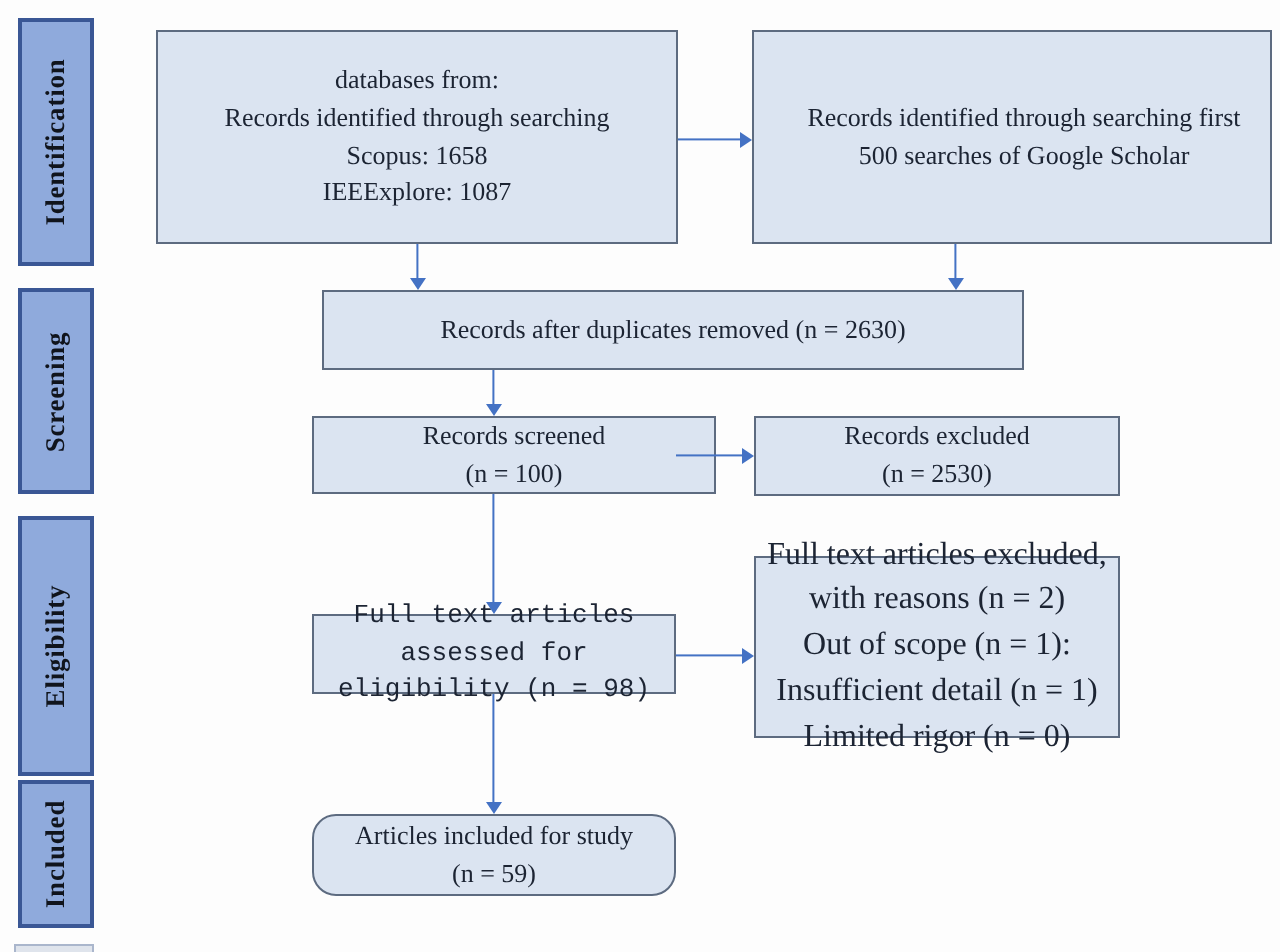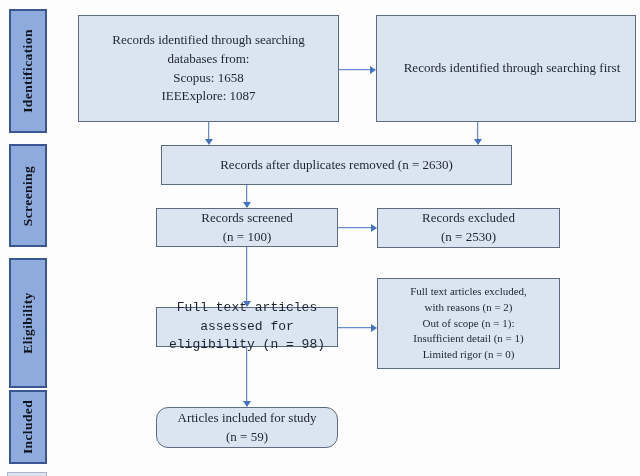--- a/index.html
+++ b/index.html
@@ -51,21 +51,21 @@
     display: flex;
     flex-direction: column;
     justify-content: center;
     align-items: center;
     text-align: center;
     font-size: 13px;
     line-height: 1.45;
     padding: 2px 4px;
   }
   .fbox .bline { display: block; }
-  .fbox.small-text { font-size: 11px; line-height: 1.42; }
+  .fbox.small-text { font-size: 16px; line-height: 1.42; }
   
   .varrow { position: absolute; width: 9px; }
   .varrow .line {
     position: absolute;
     left: 50%; top: 0;
     transform: translateX(-50%);
     width: 1.6px;
     height: calc(100% - 6px);
     background: var(--arrow-color);
   }
@@ -115,35 +115,36 @@
     <span class="phase-label">Screening</span>
   </div>
   <div class="phase-box" style="top:258px; height:130px;">
     <span class="phase-label">Eligibility</span>
   </div>
   <div class="phase-box" style="top:390px; height:74px;">
     <span class="phase-label">Included</span>
   </div>
 
   <div class="fbox" style="left:78px; top:15px; width:261px; height:107px;">
+    <span class="bline">databases from:</span>
     <span class="bline">Records identified through searching</span>
-    <span class="bline">databases from:</span>
     <span class="bline">Scopus: 1658</span>
     <span class="bline">IEEExplore: 1087</span>
   </div>
 
   <div class="fbox" style="left:376px; top:15px; width:260px; height:107px;padding-left:16px;">
     <span class="bline">Records identified through searching first</span>
+    <span class="bline">500 searches of Google Scholar</span>
   </div>
 
   <div class="fbox" style="left:161px; top:145px; width:351px; height:40px;">
     <span class="bline">Records after duplicates removed (n = 2630)</span>
   </div>
 
-  <div class="fbox" style="left:156px; top:208px; width:182px; height:39px;justify-content:center;">
+  <div class="fbox" style="left:156px; top:208px; width:202px; height:39px;justify-content:center;">
     <span class="bline">Records screened</span>
     <span class="bline">(n = 100)</span>
   </div>
 
   <div class="fbox" style="left:377px; top:208px; width:183px; height:40px;">
     <span class="bline">Records excluded</span>
     <span class="bline">(n = 2530)</span>
   </div>
 
   <div class="fbox" style="left:156px; top:307px; width:182px; height:40px;font-family:Liberation Mono, monospace;">

